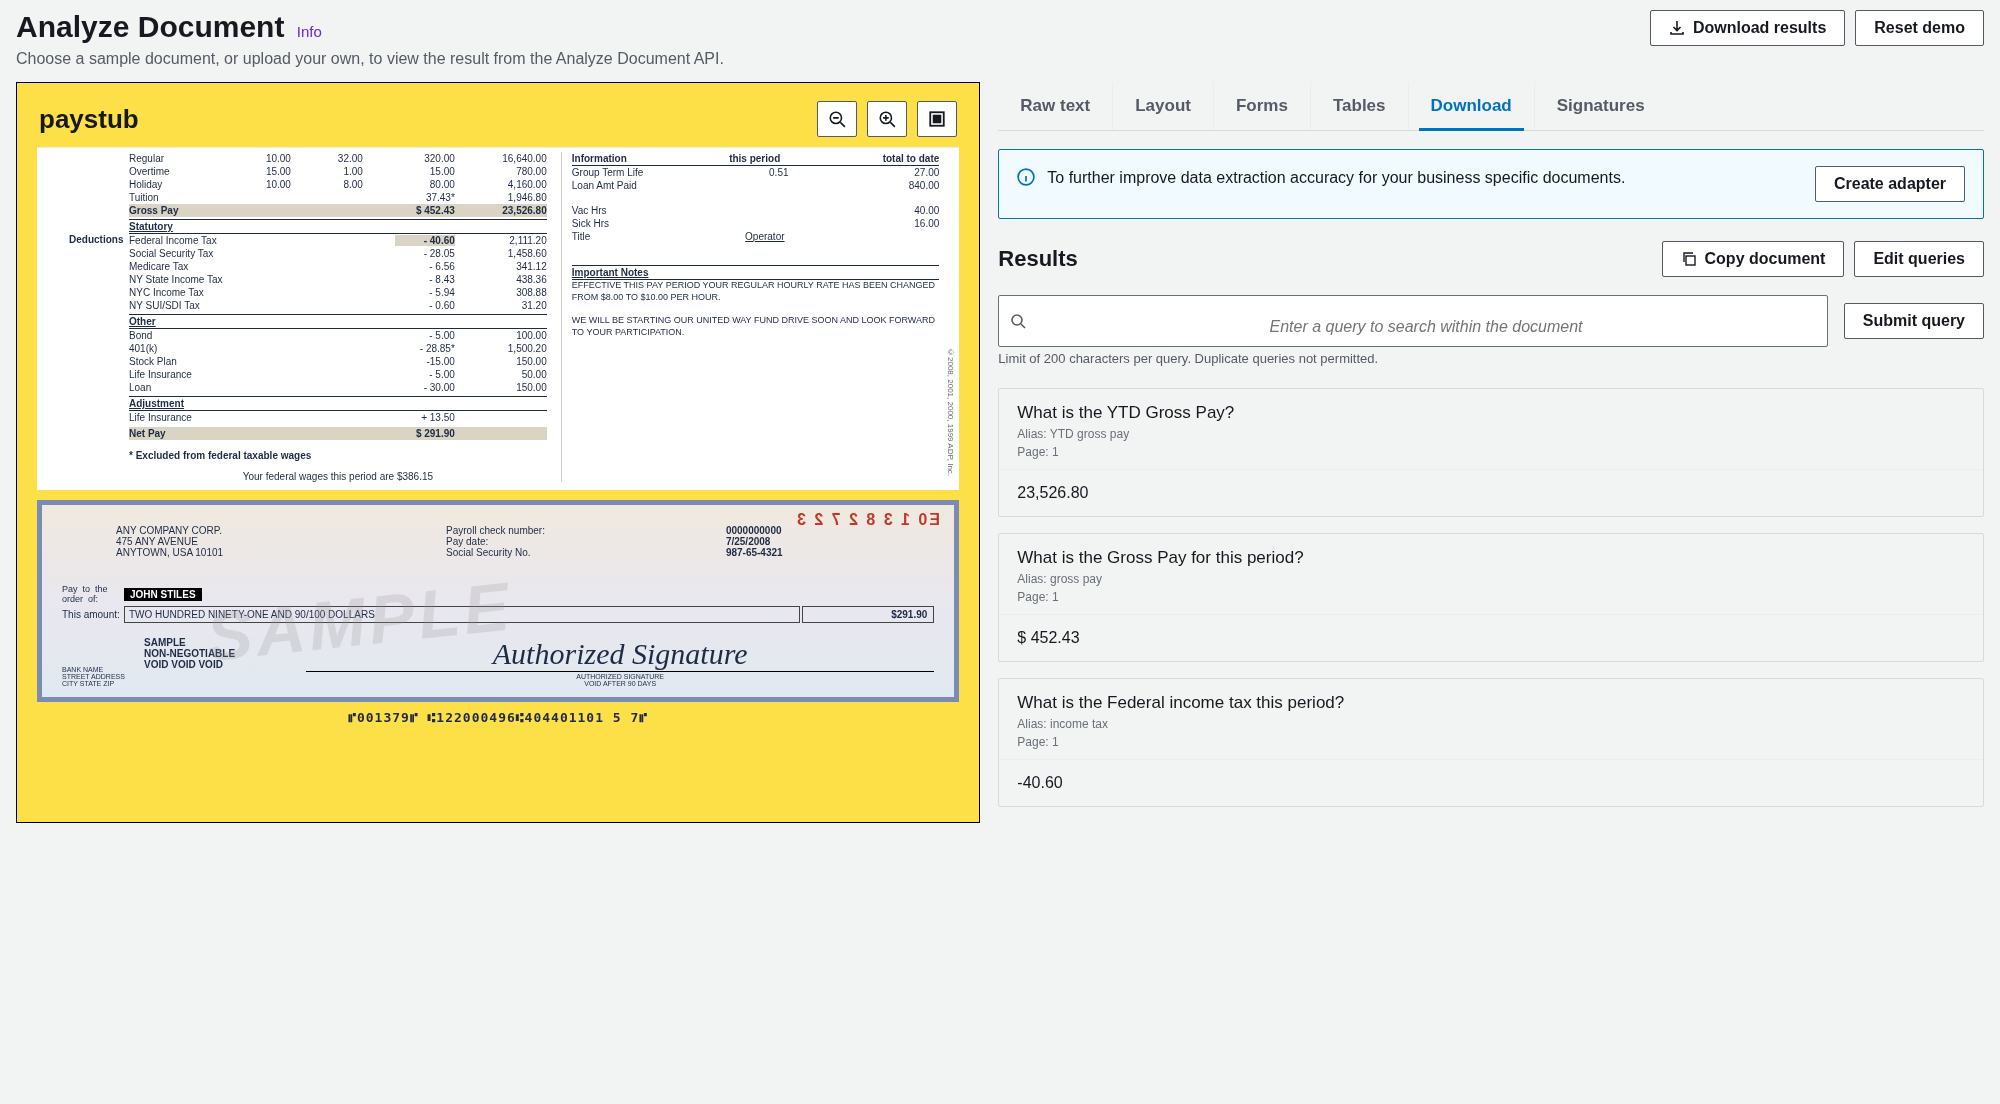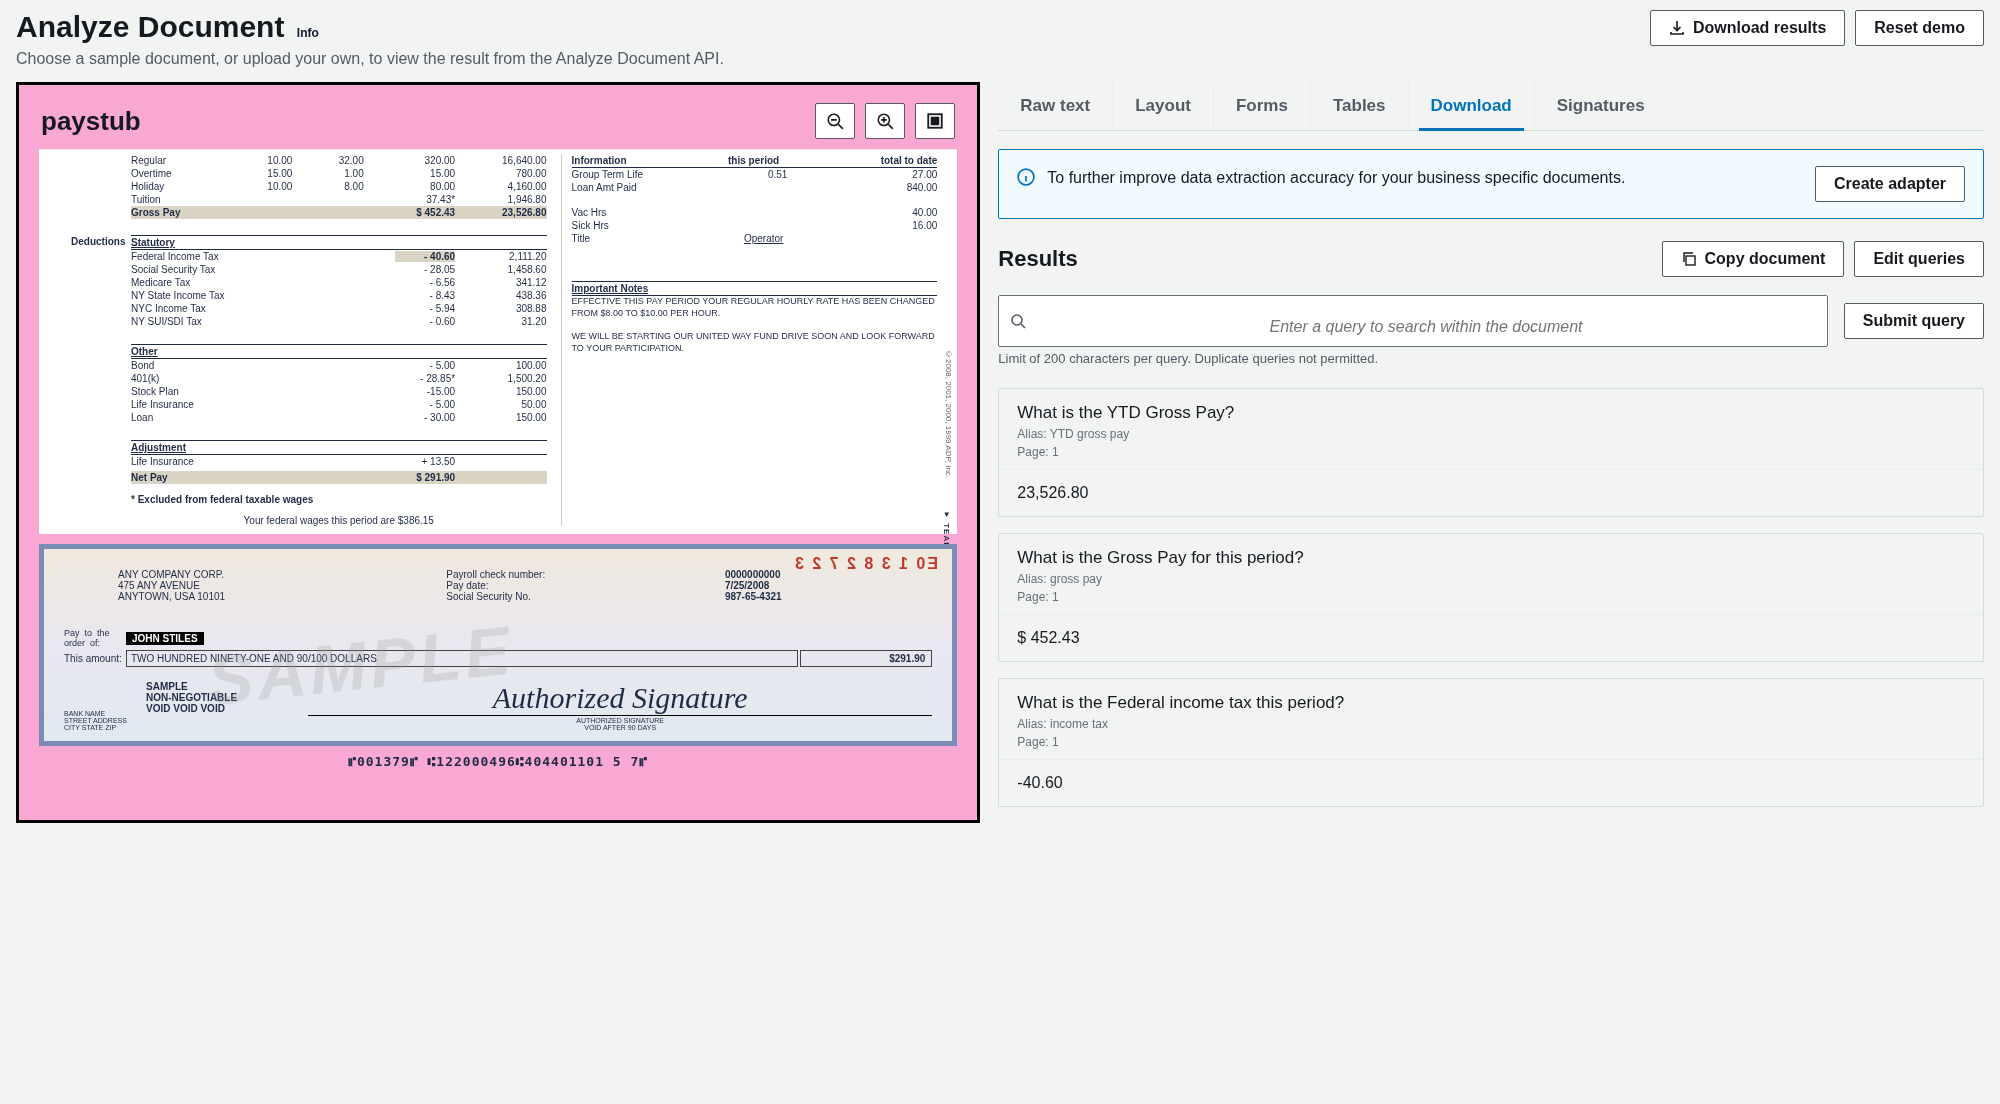--- a/index.html
+++ b/index.html
@@ -1,44 +1,44 @@
 <!DOCTYPE html>
 <html><head>
 <meta charset="utf-8">
 <style>
 * { box-sizing: border-box; margin: 0; padding: 0; }
 body { font-family: "Amazon Ember", "Helvetica Neue", Arial, sans-serif; background: #f2f3f3; color: #16191f; }
 .page { padding: 10px 16px; }
 .header { display: flex; align-items: flex-start; justify-content: space-between; margin-bottom: 4px; }
 .title-block h1 { font-size: 30px; font-weight: 700; display: inline; }
-.info-link { color: #0f172a; font-size: 12px; font-weight: 700; margin-left: 8px; cursor: pointer; }
+.info-link { color: #6d28d9; font-size: 15px; font-weight: 400; margin-left: 8px; cursor: pointer; }
 .subtitle { color: #545b64; font-size: 16px; margin-top: 6px; }
 .header-actions { display: flex; gap: 10px; }
 .btn { border: 1px solid #545b64; background: #fff; color: #16191f; padding: 8px 18px; border-radius: 2px; font-size: 16px; font-weight: 700; cursor: pointer; display: inline-flex; align-items: center; gap: 8px; }
 .btn svg { width: 16px; height: 16px; }
 .content { display: flex; gap: 18px; margin-top: 14px; }
-.left-panel { width: 49%; background: #f9a8d4; border: 3px solid #000000; position: relative; }
+.left-panel { width: 49%; background: #fde047; border: 1px solid #000000; position: relative; }
 .left-head { display: flex; align-items: center; justify-content: space-between; padding: 18px 22px 10px 22px; }
 .left-head h2 { font-size: 26px; font-weight: 800; }
 .zoom-controls { display: flex; gap: 10px; }
 .icon-btn { width: 40px; height: 36px; border: 1px solid #545b64; border-radius: 2px; background: #fff; display: flex; align-items: center; justify-content: center; cursor: pointer; }
 .icon-btn svg { width: 18px; height: 18px; }
 .doc-area { padding: 0 20px 16px 20px; }
 .doc-area img, .doc-canvas { width: 100%; display: block; }
 .doc-canvas { border-top: 1px solid #eaeded; font-size: 10px; font-family: Arial, sans-serif; color: #1f2a44; position: relative; overflow: hidden; }
 .paystub-top { display: flex; gap: 14px; padding: 4px 20px 8px 32px; background:#fff; }
 .pcol { flex:1; }
 .prow { display:flex; justify-content:space-between; padding:1px 0; }
 .prow span { white-space:nowrap; }
 .prow .c1 { width:90px; }
 .prow .c2 { width:40px; text-align:right; }
 .prow .c3 { width:40px; text-align:right; }
 .prow .c4 { width:60px; text-align:right; }
 .prow .c5 { width:60px; text-align:right; }
-.sectlabel { font-weight:700; border-top:1px solid #1f2a44; border-bottom:1px solid #1f2a44; padding:1px 0; margin-top:16px; text-decoration:underline; }
+.sectlabel { font-weight:700; border-top:1px solid #1f2a44; border-bottom:1px solid #1f2a44; padding:1px 0; margin-top:2px; text-decoration:underline; }
 .hl { background:#d9d4c4; font-weight:700; }
 .note { font-family: Arial; font-size:9px; line-height:1.3; }
 .check { margin-top:10px; border:5px solid #7a8bb5; background: linear-gradient(180deg,#f0e9de 0%, #e9e7ef 50%, #e1e9f0 100%); position:relative; padding:18px 18px 8px 18px; }
 .check .watermark { position:absolute; top:40%; left:18%; font-size:68px; font-weight:900; color:rgba(150,150,150,0.23); transform:rotate(-6deg); font-style:italic; letter-spacing:4px; }
 .check .rednum { position:absolute; top:6px; right:14px; color:#c0392b; font-size:16px; font-weight:700; transform:scaleX(-1); letter-spacing:2px; }
 .check table { width:100%; font-size:10px; }
 .check .sig { font-family: "Brush Script MT", cursive; font-size:30px; font-style:italic; text-align:center; }
 .micr { text-align:center; font-family: monospace; font-size:13px; letter-spacing:1px; margin-top:8px; font-weight:700;}
 .right-panel { flex:1; display:flex; flex-direction:column; }
 .tabs { display:flex; border-bottom:1px solid #d5dbdb; }

